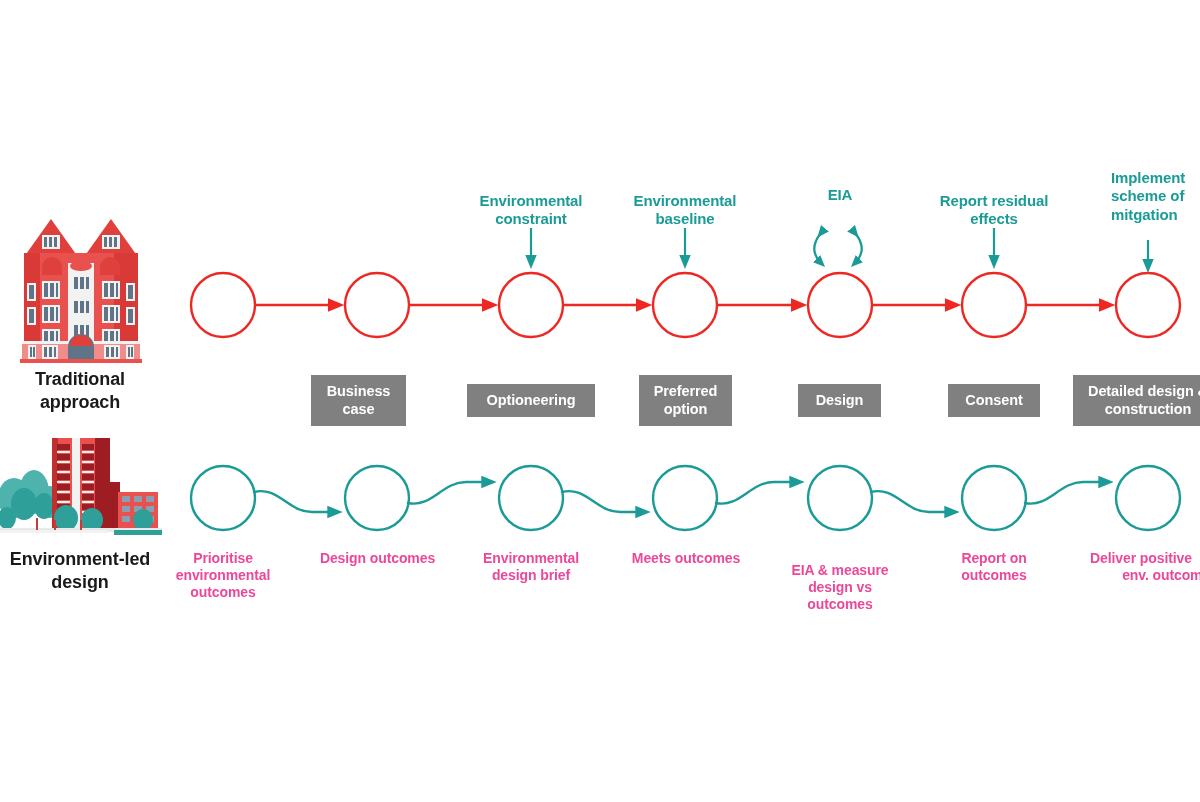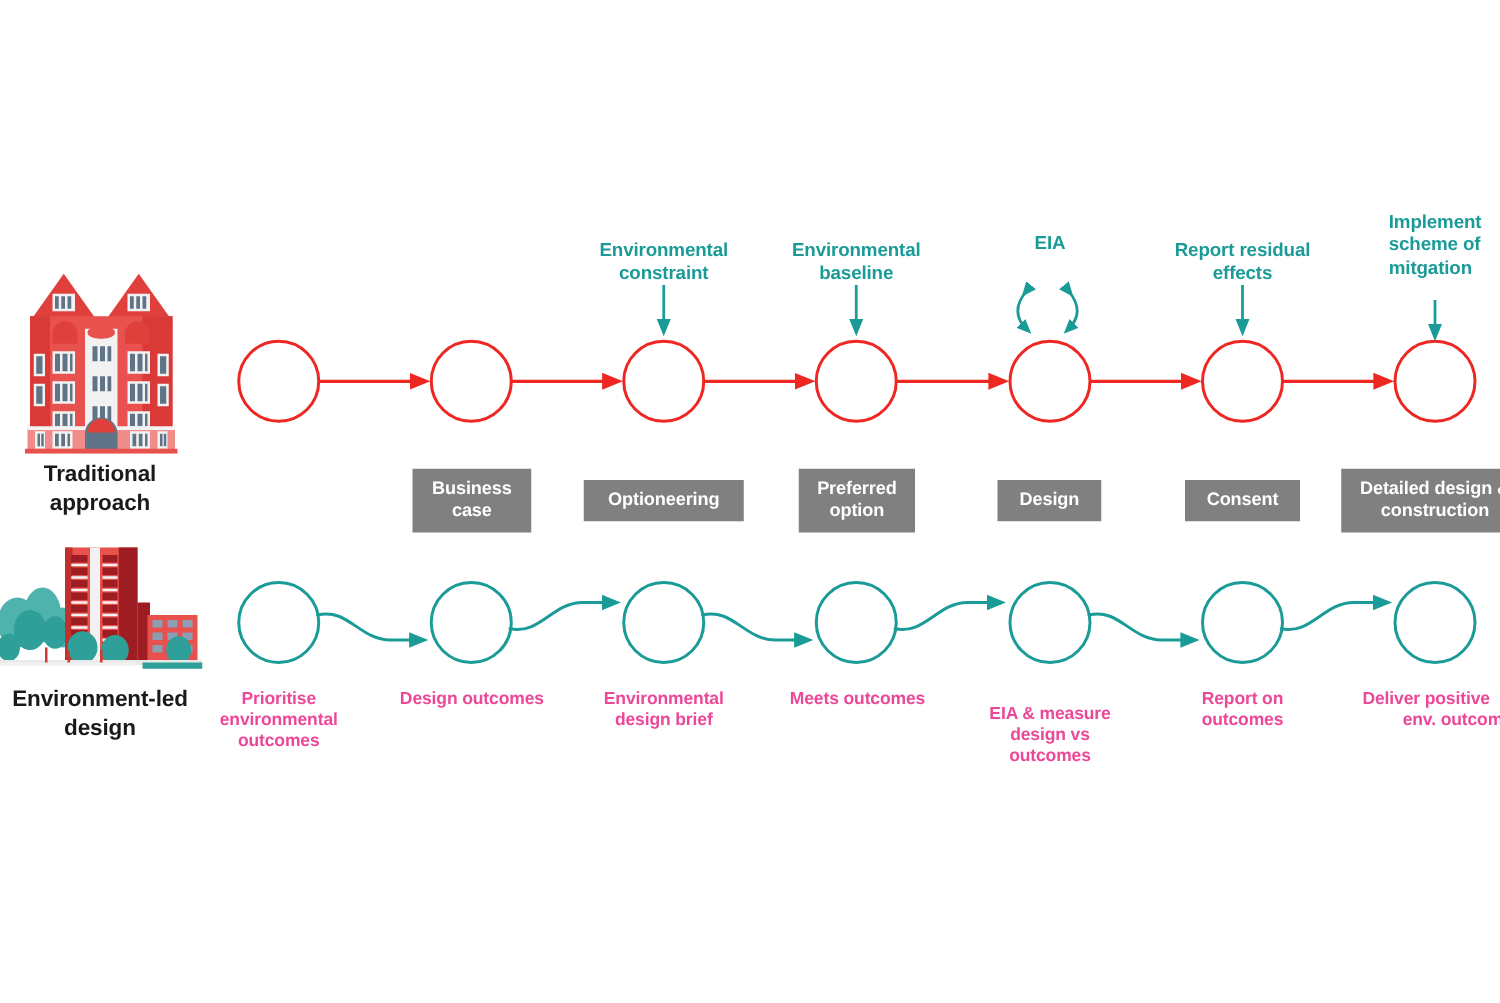--- a/index.html
+++ b/index.html
@@ -378,21 +378,21 @@
     <div>effects</div>
   </div>
 
   <div class="top-label" style="left:1111px; top:169px; width:160px; text-align:left;">
     <div class="nowrap">Implement</div>
     <div class="nowrap">scheme of</div>
     <div class="nowrap">mitgation</div>
   </div>
 
 
-  <div class="stage-box" style="left:330px; top:375px; width:95px; height:51px;">
+  <div class="stage-box" style="left:311px; top:375px; width:95px; height:51px;">
     <div>
       <div>Business</div>
       <div>case</div>
     </div>
   </div>
 
   <div class="stage-box" style="left:467px; top:384px; width:128px; height:33px;">
     <div>
       <div class="nowrap">Optioneering</div>
     </div>

